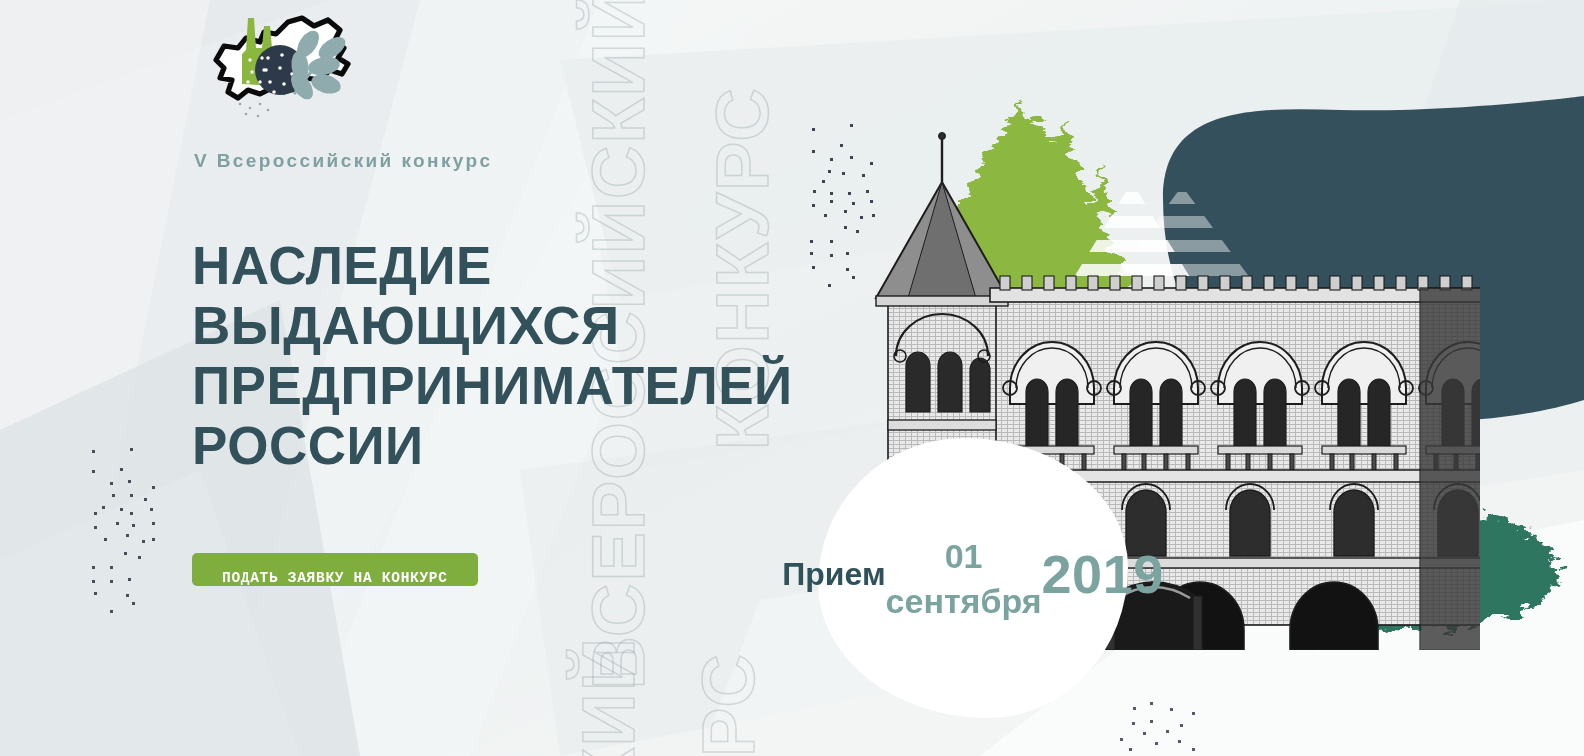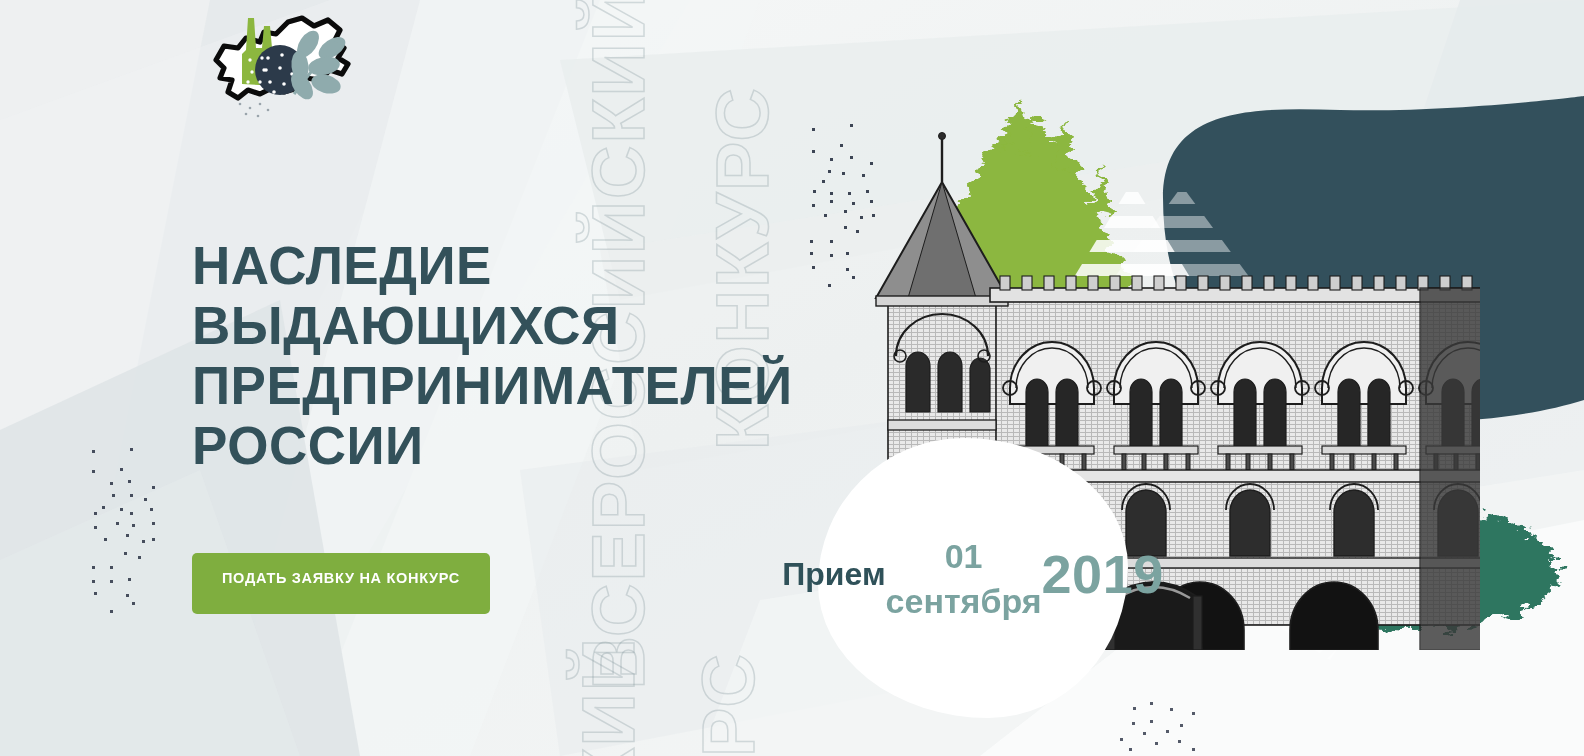--- a/index.html
+++ b/index.html
@@ -72,27 +72,27 @@
     color:#33515a;
     text-transform:uppercase;
     margin-top:28px;
   }
   #cta {
     position:absolute; left:0; top:553px;
     display:inline-block;
     background:#7fae3f;
     color:#ffffff;
     border:none; border-radius:5px;
-    padding:17px 30px 28px 30px;
+    padding:17px 30px 0 30px;
     font-size:14.5px;
     font-weight:700;
     letter-spacing:.7px;
     text-transform:uppercase;
     cursor:pointer;
-    font-family:Liberation Sans, sans-serif;
+    font-family:Liberation Mono, monospace;
   }
 
   
   #date-badge {
     position:absolute; left:818px; top:438px;
     width:310px; height:280px;
     display:flex; flex-direction:row;
     align-items:center; justify-content:center;
     text-align:center;
     background:#ffffff;
@@ -481,19 +481,20 @@
           <circle cx="38" cy="96" r="1.3"></circle>
             <circle cx="48" cy="100" r="1.3"></circle>
           <circle cx="58" cy="96" r="1.3"></circle>
             <circle cx="44" cy="106" r="1.3"></circle>
           <circle cx="66" cy="102" r="1.3"></circle>
             <circle cx="56" cy="108" r="1.3"></circle>
         </g>
       </svg>
     </div>
 
+    <div id="eyebrow">V Всероссийский конкурс</div>
 
     <h1 id="headline">Наследие выдающихся предпринимателей России</h1>
 
     <button id="cta">Подать заявку на конкурс</button>
   </div>
 
 </div>
 
 </body></html>

